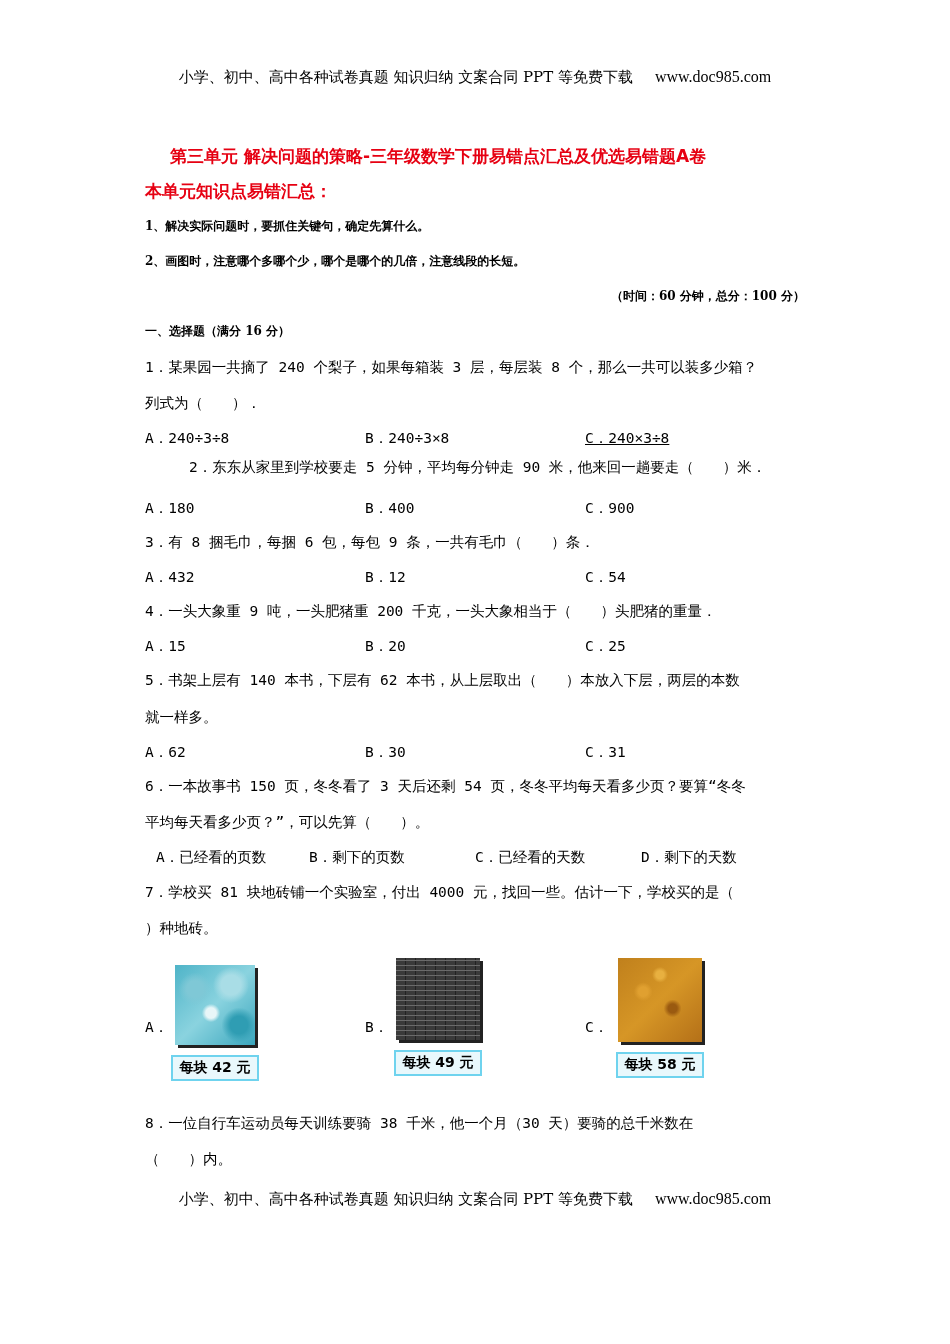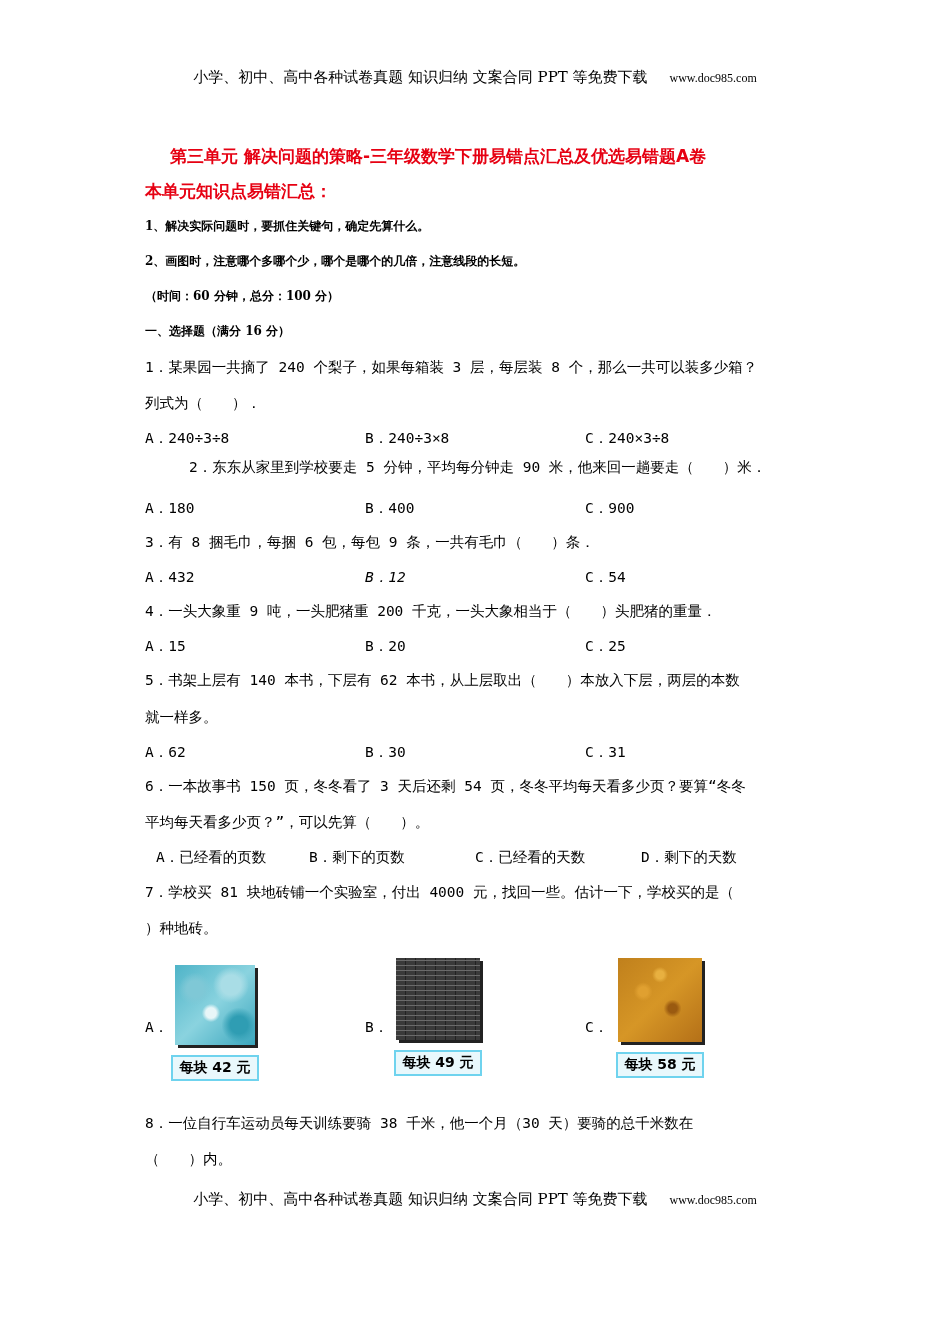--- a/index.html
+++ b/index.html
@@ -25,21 +25,21 @@
       position: absolute;
       left: 0;
       width: 950px;
       text-align: center;
       font-size: 15px;
       font-family: "DejaVu Serif", "Liberation Serif", serif;
       white-space: nowrap;
     }
     .header { top: 68px; }
     .footer { top: 1190px; }
-    .header .site, .footer .site { margin-left: 22px; font-family: "Liberation Serif", serif; font-size: 12px;}
+    .header .site, .footer .site { margin-left: 22px; font-family: "Liberation Serif", serif; font-size: 16px;}
 
     .content {
       position: absolute;
       left: 145px;
       width: 660px;
       top: 0;
     }
     .line {
       position: absolute;
       left: 0;
@@ -60,21 +60,21 @@
     .mono {
       font-family: "DejaVu Sans Mono", "Liberation Mono", monospace;
       font-size: 14.5px;
     }
     .opt {
       position: absolute;
       white-space: nowrap;
       font-family: "DejaVu Sans Mono", "Liberation Mono", monospace;
       font-size: 14.5px;
     }
-    .center { width: 660px; text-align: left; }
+    .center { width: 660px; text-align: right; }
 
     .tile-wrap {
       position: absolute;
       width: 100px;
       text-align: center;
     }
     .tile {
       width: 80px;
       height: 80px;
       margin: 0 auto;
@@ -136,30 +136,30 @@
     <div class="line bold" style="top:253px;">2、画图时，注意哪个多哪个少，哪个是哪个的几倍，注意线段的长短。</div>
 
     <div class="line bold center" style="top:288px;">（时间：60 分钟，总分：100 分）</div>
 
     <div class="line bold" style="top:323px;">一、选择题（满分 16 分）</div>
 
     <div class="line mono" style="top:358px;">1．某果园一共摘了 240 个梨子，如果每箱装 3 层，每层装 8 个，那么一共可以装多少箱？</div>
     <div class="line mono" style="top:394px;">列式为（　　）．</div>
     <div class="opt" style="top:429px; left:0;">A．240÷3÷8</div>
     <div class="opt" style="top:429px; left:220px;">B．240÷3×8</div>
-    <div class="opt" style="top:429px; left:440px;">C．240×3÷8</div>
+    <div class="opt" style="top:429px; left:440px;text-decoration:underline;">C．240×3÷8</div>
 
     <div class="line mono" style="top:458px;margin-left:44px;">2．东东从家里到学校要走 5 分钟，平均每分钟走 90 米，他来回一趟要走（　　）米．</div>
     <div class="opt" style="top:499px; left:0;">A．180</div>
     <div class="opt" style="top:499px; left:220px;">B．400</div>
     <div class="opt" style="top:499px; left:440px;">C．900</div>
 
     <div class="line mono" style="top:533px;">3．有 8 捆毛巾，每捆 6 包，每包 9 条，一共有毛巾（　　）条．</div>
     <div class="opt" style="top:568px; left:0;">A．432</div>
-    <div class="opt" style="top:568px; left:220px;font-style:italic;">B．12</div>
+    <div class="opt" style="top:568px; left:220px;">B．12</div>
     <div class="opt" style="top:568px; left:440px;">C．54</div>
 
     <div class="line mono" style="top:602px;">4．一头大象重 9 吨，一头肥猪重 200 千克，一头大象相当于（　　）头肥猪的重量．</div>
     <div class="opt" style="top:637px; left:0;">A．15</div>
     <div class="opt" style="top:637px; left:220px;">B．20</div>
     <div class="opt" style="top:637px; left:440px;">C．25</div>
 
     <div class="line mono" style="top:671px;">5．书架上层有 140 本书，下层有 62 本书，从上层取出（　　）本放入下层，两层的本数</div>
     <div class="line mono" style="top:708px;">就一样多。</div>
     <div class="opt" style="top:743px; left:0;">A．62</div>

